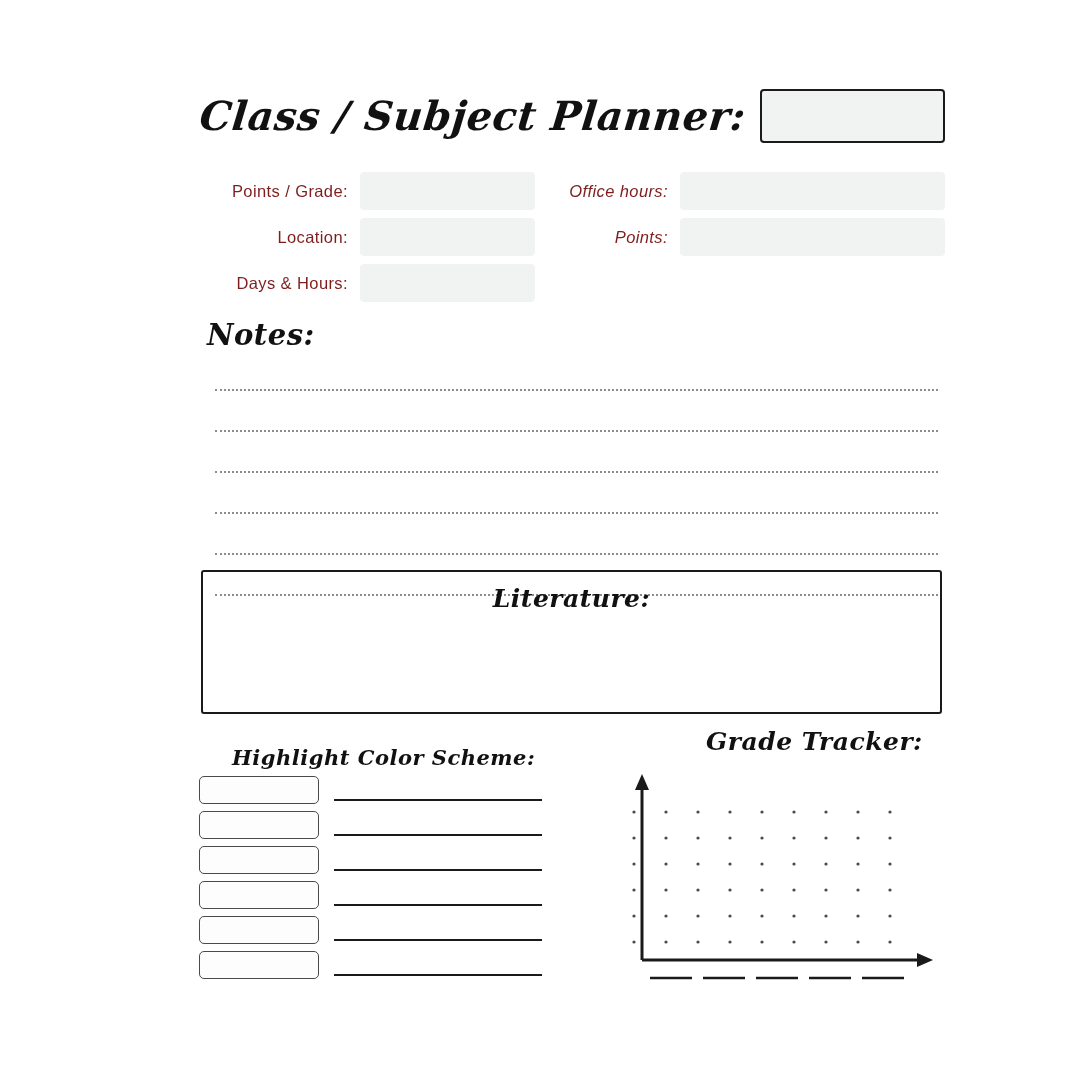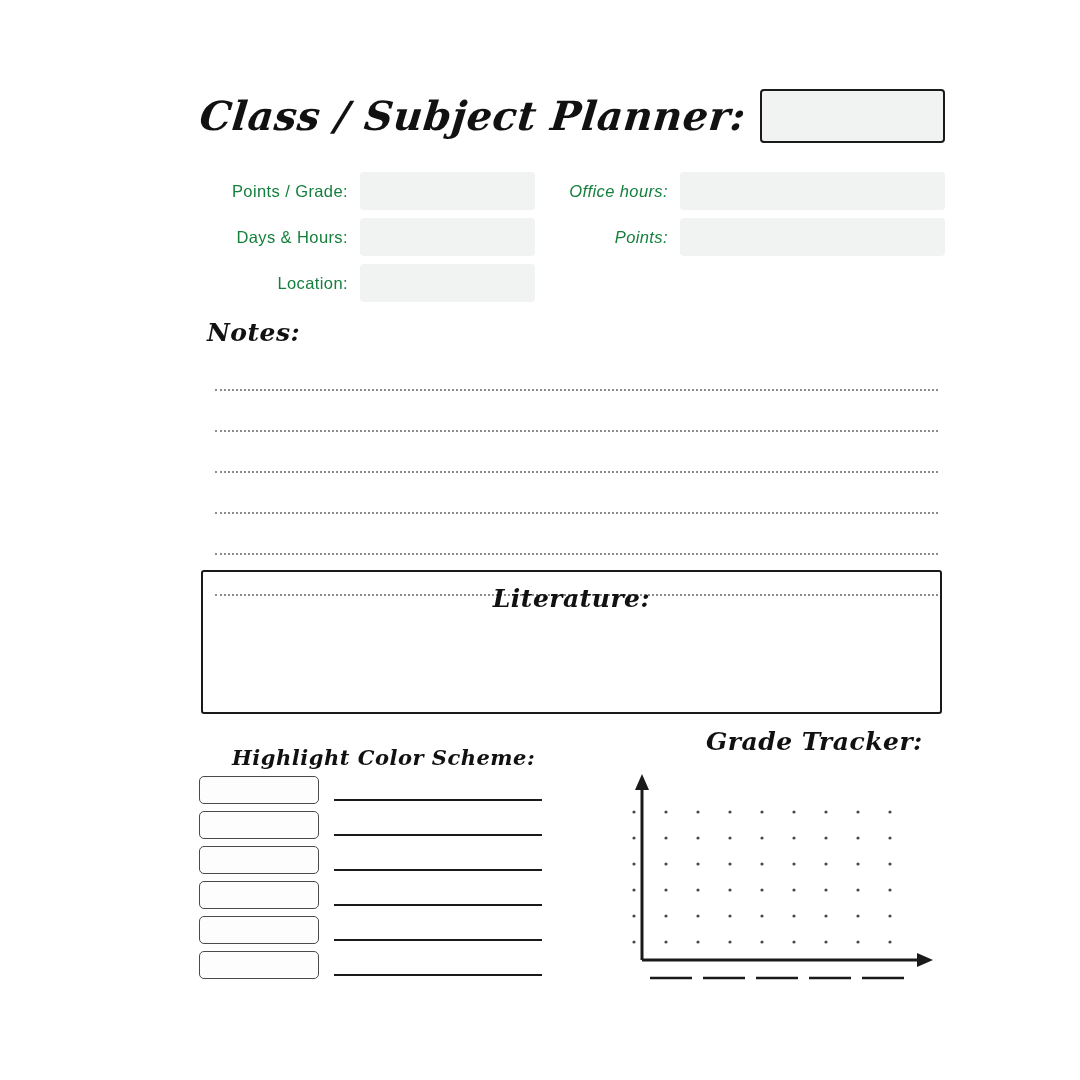--- a/index.html
+++ b/index.html
@@ -72,40 +72,40 @@
 
   .info-row {
     display: flex;
     align-items: center;
     justify-content: flex-end;
     height: 38px;
     margin-bottom: 8px;
   }
   .info-label {
     font-size: 16.5px;
-    color: #15803d;
+    color: #7f1d1d;
     letter-spacing: 0.4px;
     white-space: nowrap;
     margin-right: 12px;
     font-family: "Liberation Sans", sans-serif;
   }
   .info-field {
     background: #f1f2f2;
     border-radius: 4px;
     height: 38px;
   }
   .info-col.left .info-field { width: 175px; }
   .info-col.right .info-field { width: 265px; }
 
   
   .notes-title {
     position: absolute;
     left: 207px;
     top: 318px;
-    font-size: 25px;
+    font-size: 29px;
   }
   .notes-lines {
     position: absolute;
     left: 215px;
     top: 350px;
     width: 723px;
   }
   .dotted-line {
     height: 39px;
     border-bottom: 2px dotted #8c8c8c;
@@ -194,25 +194,25 @@
     <div class="title-field"></div>
   </div>
 
   <div class="info">
     <div class="info-col left">
       <div class="info-row">
         <div class="info-label">Points / Grade:</div>
         <div class="info-field"></div>
       </div>
       <div class="info-row">
+        <div class="info-label">Location:</div>
+        <div class="info-field"></div>
+      </div>
+      <div class="info-row">
         <div class="info-label">Days &amp; Hours:</div>
-        <div class="info-field"></div>
-      </div>
-      <div class="info-row">
-        <div class="info-label">Location:</div>
         <div class="info-field"></div>
       </div>
     </div>
 
     <div class="info-col right">
       <div class="info-row">
         <div class="info-label">Office hours:</div>
         <div class="info-field"></div>
       </div>
       <div class="info-row">

